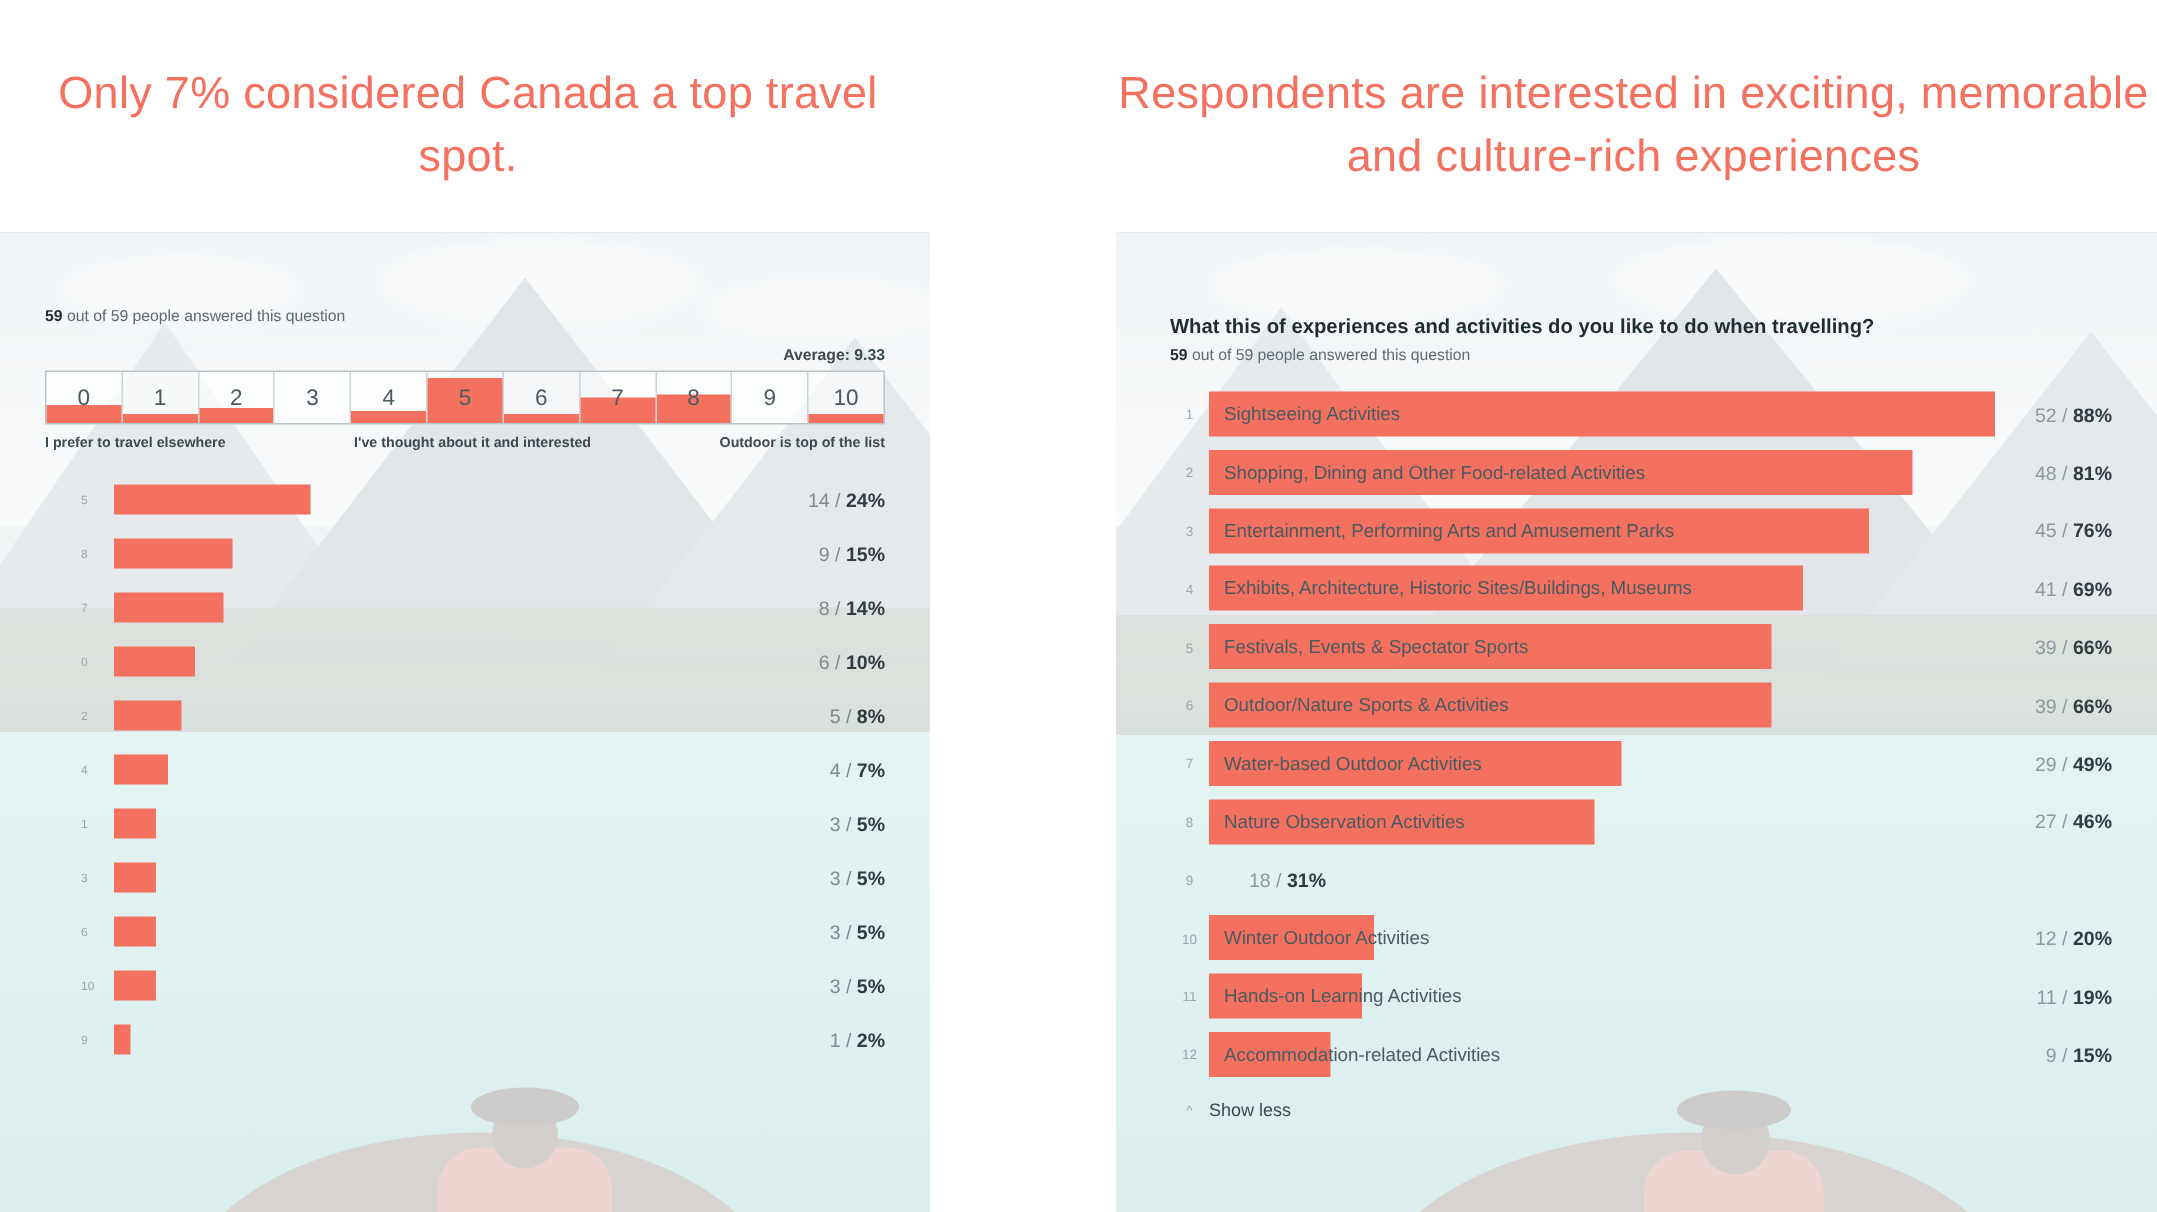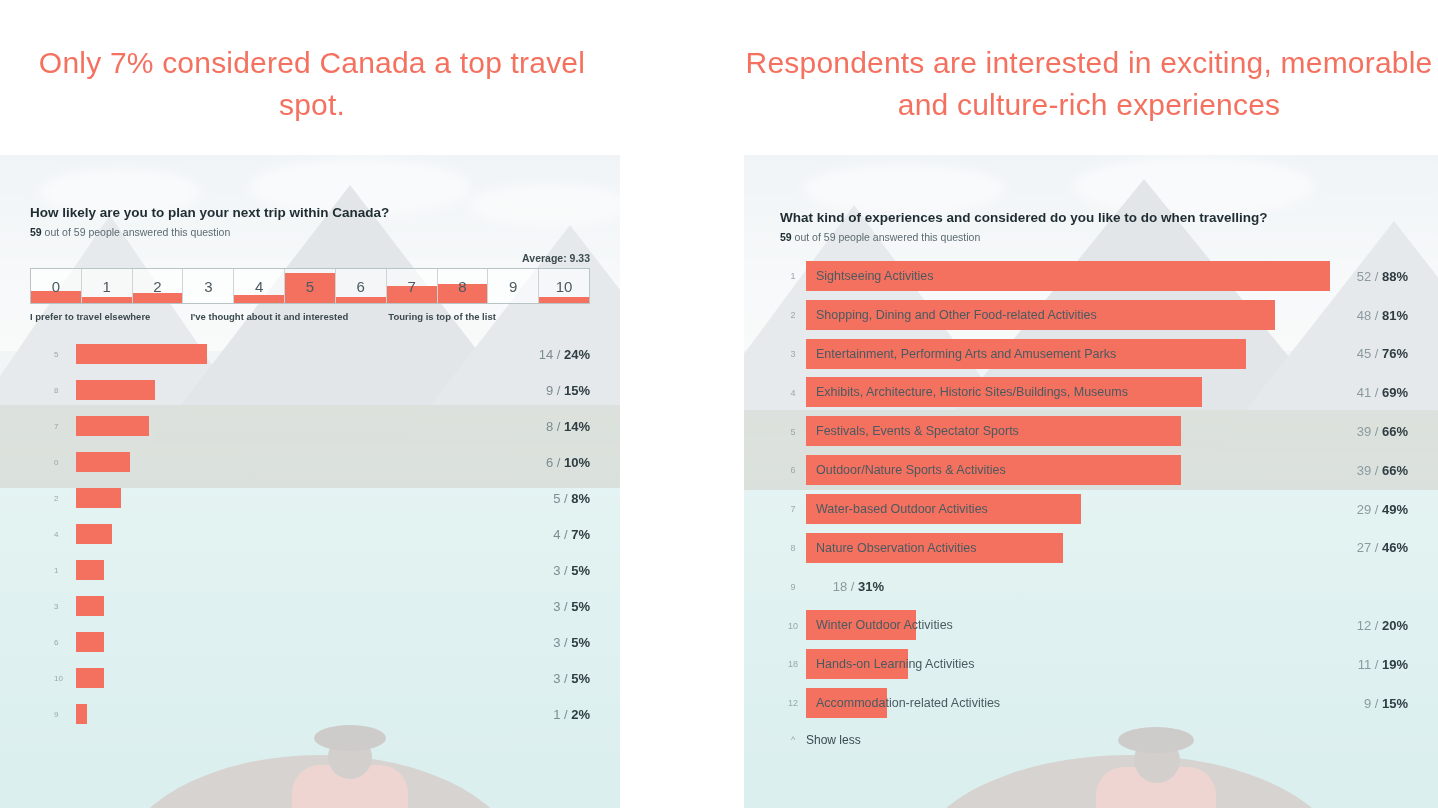--- a/index.html
+++ b/index.html
@@ -136,26 +136,25 @@
     color: #4b5a60;
   }
   .scale .cell:last-child { border-right: none; }
   .scale .cell .fill {
     position: absolute;
     left: 0; right: 0; bottom: 0;
     background: #f4715f;
   }
   .scale-legend {
     display: flex;
-    justify-content: flex-start;
+    justify-content: space-between;
     font-size: 9.5px;
     font-weight: bold;
     color: #3b4a4f;
     margin-top: 7px;
-    gap: 40px;
   }
   .hide-detail {
     margin-top: 18px;
     font-size: 10px;
     font-weight: bold;
     color: #3b4a4f;
   }
   .hide-detail .caret { font-size: 9px; margin-right: 4px; }
 
   
@@ -266,21 +265,20 @@
     <div class="shore" style="top:250px; height:110px; background:linear-gradient(#7f927f,#6d8471);"></div>
     <div class="water" style="height:320px;"></div>
     <div class="canoe" style="left:120px; top:600px; width:400px; height:160px;"></div>
     <div class="person-body" style="left:292px; top:610px; width:116px; height:130px;"></div>
     <div class="person-head" style="left:328px; top:580px; width:44px; height:44px;"></div>
     <div class="hat" style="left:314px; top:570px; width:72px; height:26px;"></div>
   </div>
   <div class="veil"></div>
 
   <div class="survey" id="left-survey">
-    <p class="q-title">How likely are you to plan your next trip within Canada?</p>
     <p class="q-sub"><b>59</b><span> out of 59 people answered this question</span></p>
 
     <div class="avg">Average: 9.33</div>
 
     <div class="scale" id="scale-row">
         <div class="cell">
           <div class="fill" style="height: 12px;"></div>
           <span style="position: relative;">0</span>
         </div>
         <div class="cell">
@@ -321,21 +319,21 @@
         </div>
         <div class="cell">
           <div class="fill" style="height: 6px;"></div>
           <span style="position: relative;">10</span>
         </div>
       </div>
 
     <div class="scale-legend">
       <span>I prefer to travel elsewhere</span>
       <span>I've thought about it and interested</span>
-      <span>Touring is top of the list</span>
+      <span>Outdoor is top of the list</span>
     </div>
 
 
     <div class="detail-rows" id="left-rows">
         <div class="drow">
           <div class="idx">5</div>
           <div class="bartrack">
             <div class="bar" style="width: 30.5%;"></div>
           </div>
           <div class="val"><span>14 / </span><b>24%</b></div>
@@ -425,21 +423,21 @@
     <div class="shore" style="top:255px; height:110px; background:linear-gradient(#7f927f,#6d8471);"></div>
     <div class="water" style="height:318px;"></div>
     <div class="canoe" style="left:170px; top:600px; width:430px; height:160px;"></div>
     <div class="person-body" style="left:352px; top:612px; width:120px; height:130px;"></div>
     <div class="person-head" style="left:390px; top:582px; width:46px; height:46px;"></div>
     <div class="hat" style="left:374px; top:572px; width:76px; height:26px;"></div>
   </div>
   <div class="veil"></div>
 
   <div class="survey" id="right-survey">
-    <p class="q-title">What kind of experiences and considered do you like to do when travelling?</p>
+    <p class="q-title">What this of experiences and activities do you like to do when travelling?</p>
     <p class="q-sub"><b>59</b><span> out of 59 people answered this question</span></p>
 
     <div id="right-rows" style="margin-top:14px;">
         <div class="rrow">
           <div class="rank">1</div>
           <div class="rtrack">
             <div class="rbar" style="width: 100%;"></div>
             <div class="rlabel">Sightseeing Activities</div>
           </div>
           <div class="rval"><span>52 / </span><b>88%</b></div>
@@ -506,21 +504,21 @@
         </div>
         <div class="rrow">
           <div class="rank">10</div>
           <div class="rtrack">
             <div class="rbar" style="width: 21%;"></div>
             <div class="rlabel">Winter Outdoor Activities</div>
           </div>
           <div class="rval"><span>12 / </span><b>20%</b></div>
         </div>
         <div class="rrow">
-          <div class="rank">18</div>
+          <div class="rank">11</div>
           <div class="rtrack">
             <div class="rbar" style="width: 19.5%;"></div>
             <div class="rlabel">Hands-on Learning Activities</div>
           </div>
           <div class="rval"><span>11 / </span><b>19%</b></div>
         </div>
         <div class="rrow">
           <div class="rank">12</div>
           <div class="rtrack">
             <div class="rbar" style="width: 15.5%;"></div>

